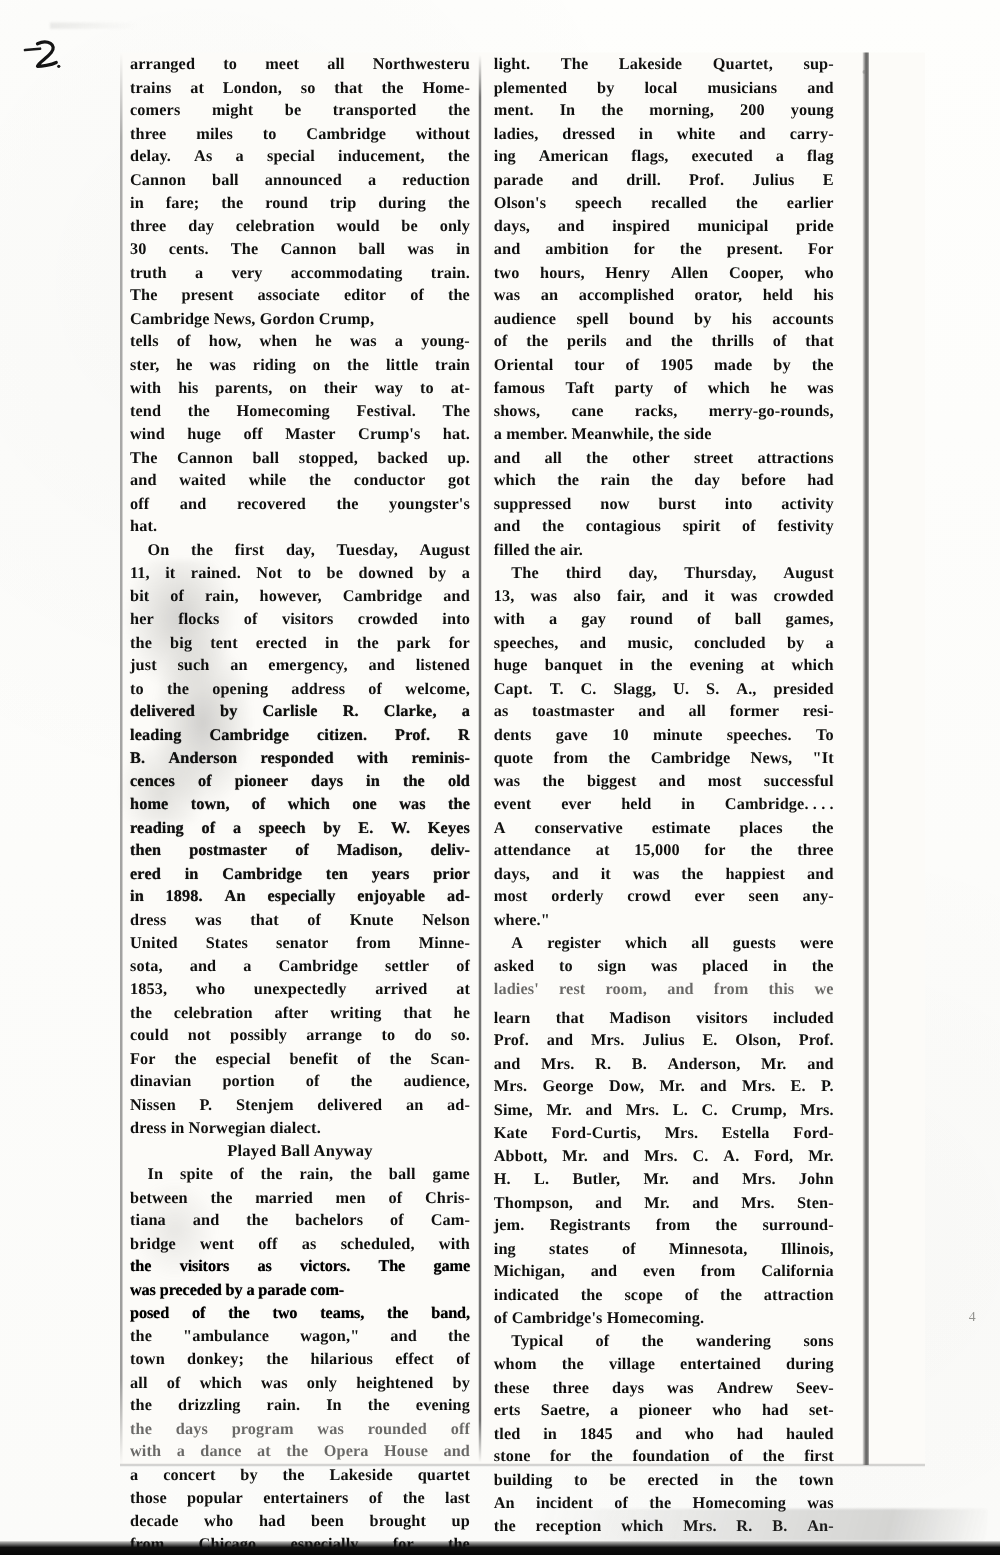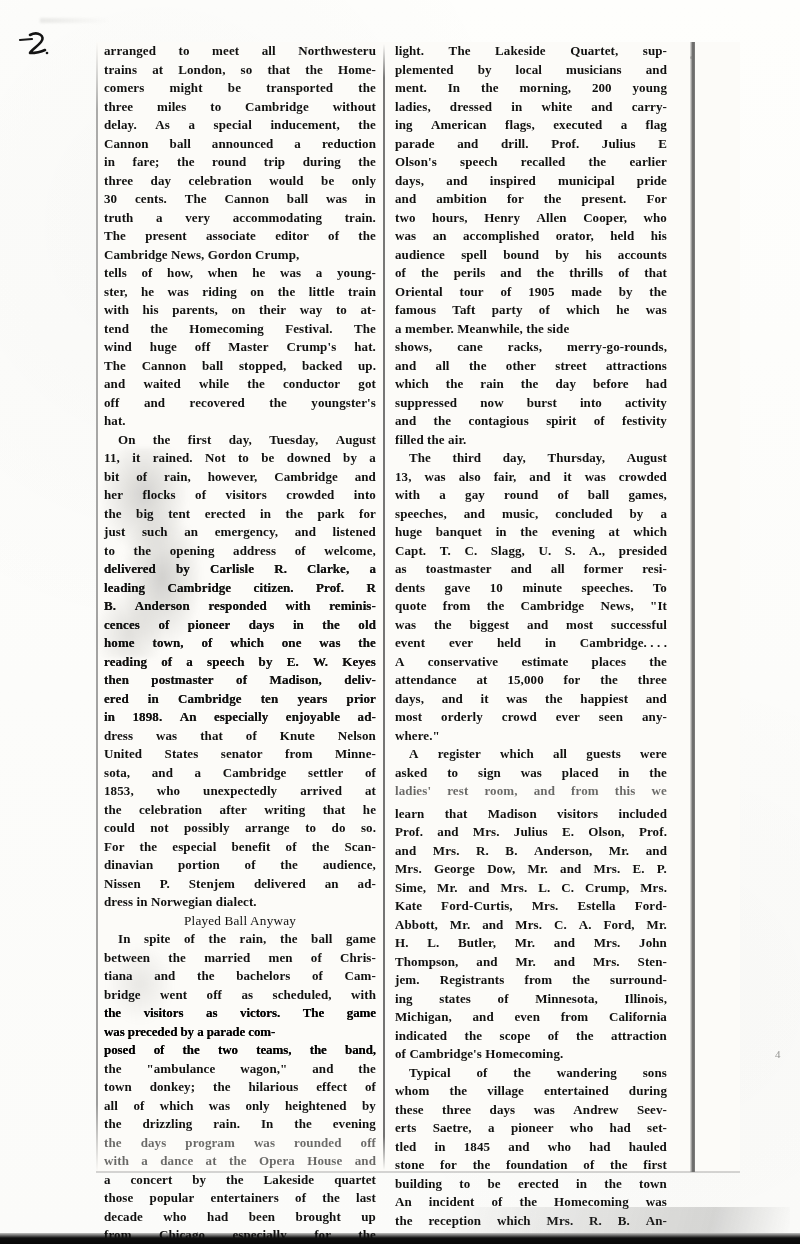--- a/index.html
+++ b/index.html
@@ -115,21 +115,21 @@
   
   .col-line.j {
     display: flex;
     justify-content: space-between;
   }
   .col-line.j > span { white-space: pre; }
 
   .heading {
     display: block;
     text-align: center;
-    font-weight: 400;
+    font-weight: 700;
     height: 18.5px;
     letter-spacing: 0.2px;
     font-size: 13.2px;
   }
 
   
   .inky { text-shadow: 0 0 0.6px rgba(0,0,0,0.75); }
   .faint { opacity: 0.62; }
   .blotted {
     filter: blur(0.35px) contrast(1.25);
@@ -299,22 +299,22 @@
         <div class="col-line j"><span>parade</span><span>and</span><span>drill.</span><span>Prof.</span><span>Julius</span><span>E</span></div>
         <div class="col-line j"><span>Olson's</span><span>speech</span><span>recalled</span><span>the</span><span>earlier</span></div>
         <div class="col-line j"><span>days,</span><span>and</span><span>inspired</span><span>municipal</span><span>pride</span></div>
         <div class="col-line j"><span>and</span><span>ambition</span><span>for</span><span>the</span><span>present.</span><span>For</span></div>
         <div class="col-line j"><span>two</span><span>hours,</span><span>Henry</span><span>Allen</span><span>Cooper,</span><span>who</span></div>
         <div class="col-line j"><span>was</span><span>an</span><span>accomplished</span><span>orator,</span><span>held</span><span>his</span></div>
         <div class="col-line j"><span>audience</span><span>spell</span><span>bound</span><span>by</span><span>his</span><span>accounts</span></div>
         <div class="col-line j"><span>of</span><span>the</span><span>perils</span><span>and</span><span>the</span><span>thrills</span><span>of</span><span>that</span></div>
         <div class="col-line j"><span>Oriental</span><span>tour</span><span>of</span><span>1905</span><span>made</span><span>by</span><span>the</span></div>
         <div class="col-line j"><span>famous</span><span>Taft</span><span>party</span><span>of</span><span>which</span><span>he</span><span>was</span></div>
+        <div class="col-line j"><span>shows,</span><span>cane</span><span>racks,</span><span>merry-go-rounds,</span></div>
         <div class="col-line">a member. Meanwhile, the side</div>
-        <div class="col-line j"><span>shows,</span><span>cane</span><span>racks,</span><span>merry-go-rounds,</span></div>
         <div class="col-line j"><span>and</span><span>all</span><span>the</span><span>other</span><span>street</span><span>attractions</span></div>
         <div class="col-line j"><span>which</span><span>the</span><span>rain</span><span>the</span><span>day</span><span>before</span><span>had</span></div>
         <div class="col-line j"><span>suppressed</span><span>now</span><span>burst</span><span>into</span><span>activity</span></div>
         <div class="col-line j"><span>and</span><span>the</span><span>contagious</span><span>spirit</span><span>of</span><span>festivity</span></div>
         <div class="col-line">filled the air.</div>
         <div class="col-line j" style="padding-left: 14px;"><span>The</span><span>third</span><span>day,</span><span>Thursday,</span><span>August</span></div>
         <div class="col-line j"><span>13,</span><span>was</span><span>also</span><span>fair,</span><span>and</span><span>it</span><span>was</span><span>crowded</span></div>
         <div class="col-line j"><span>with</span><span>a</span><span>gay</span><span>round</span><span>of</span><span>ball</span><span>games,</span></div>
         <div class="col-line j"><span>speeches,</span><span>and</span><span>music,</span><span>concluded</span><span>by</span><span>a</span></div>
         <div class="col-line j"><span>huge</span><span>banquet</span><span>in</span><span>the</span><span>evening</span><span>at</span><span>which</span></div>

